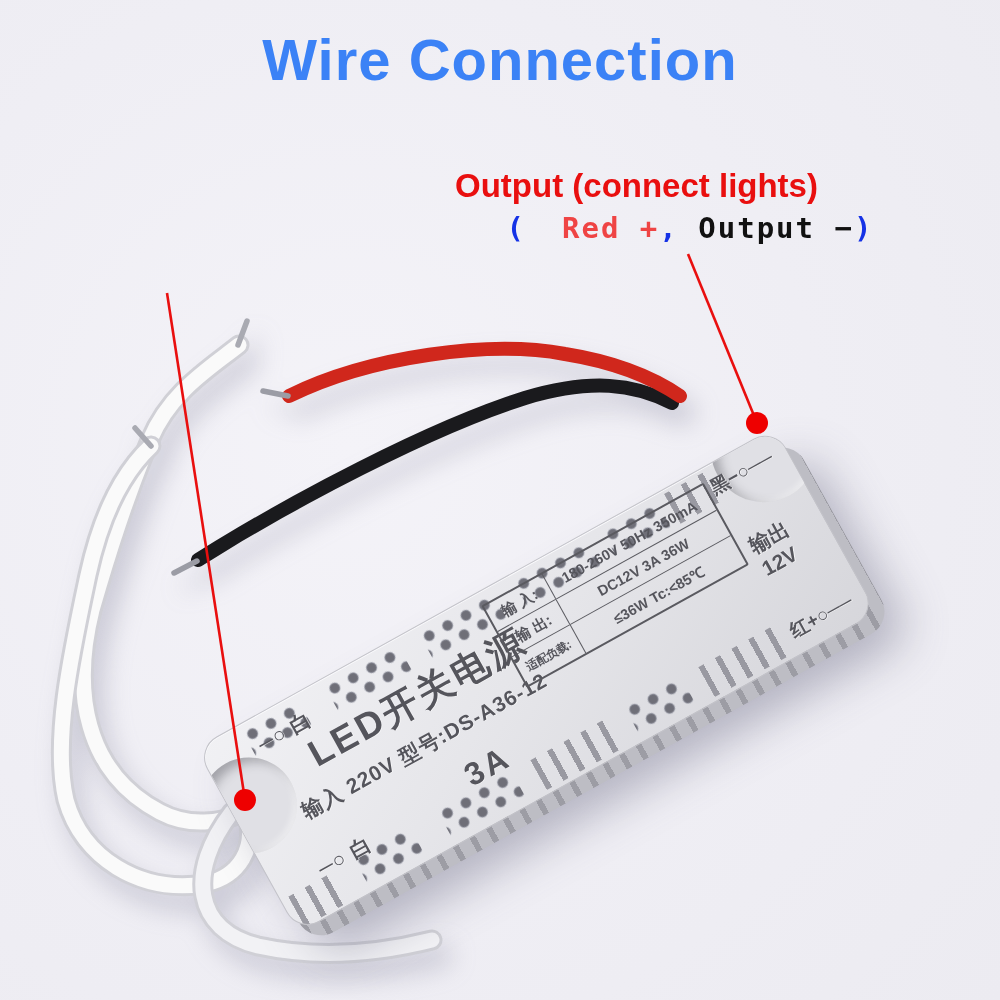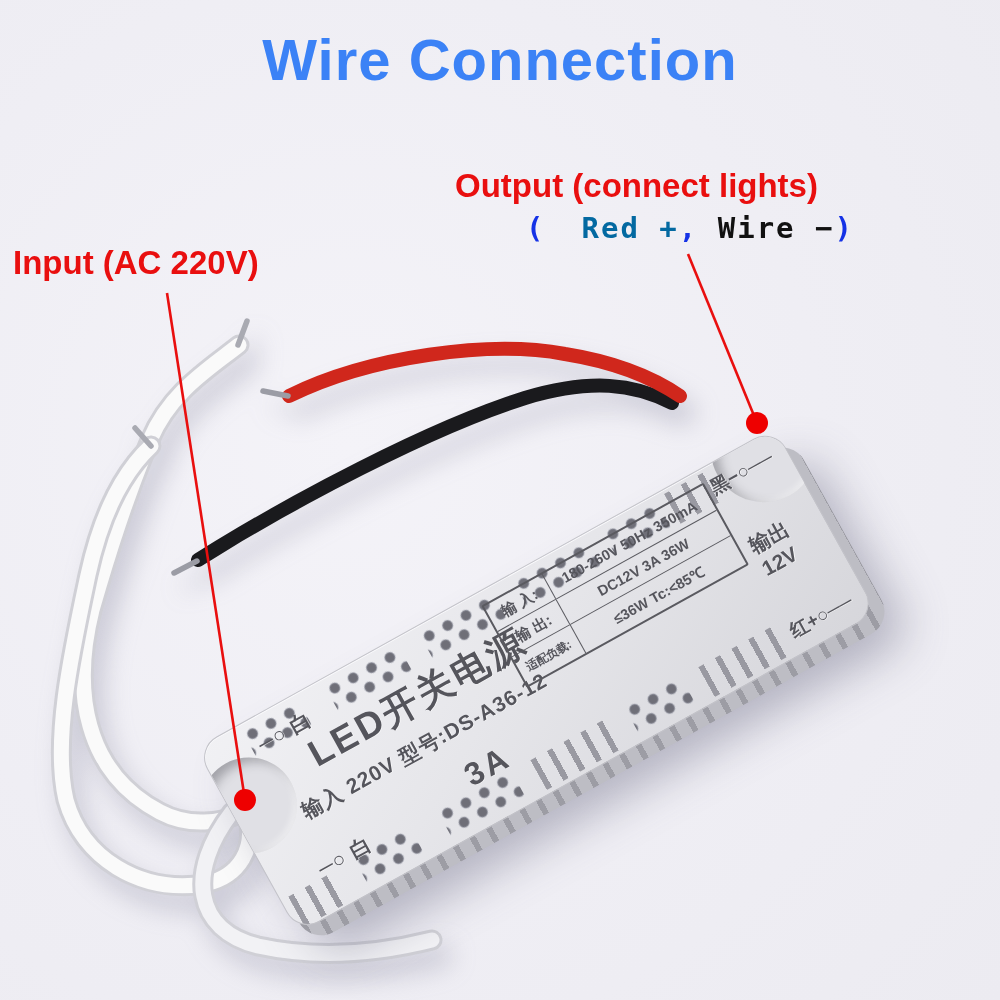--- a/index.html
+++ b/index.html
@@ -16,21 +16,21 @@
   .output-heading{
     position:absolute;left:455px;width:470px;top:167px;text-align:left;
     font-size:33px;font-weight:700;color:#e90f0f;
   }
   .output-subline{
     position:absolute;left:455px;width:470px;top:211px;text-align:center;
     font-size:29px;font-weight:700;letter-spacing:2px;
     font-family:"DejaVu Sans Mono", monospace;white-space:pre;
   }
   .blue{color:#1532e6;}
-  .redtxt{color:#0369a1;margin-left:36px;}
+  .redtxt{color:#ef4444;margin-left:36px;}
   .blktxt{color:#111111;}
   .input-heading{
     position:absolute;left:13px;top:244px;
     font-size:33px;font-weight:700;color:#e90f0f;
   }
   
   #wires-svg{position:absolute;left:0;top:0;z-index:1;
     filter:drop-shadow(10px 16px 12px rgba(120,120,145,.30));}
   #annot-svg{position:absolute;left:0;top:0;z-index:6;}
   .text-layer{position:absolute;inset:0;z-index:7;pointer-events:none;}
@@ -185,15 +185,14 @@
 <svg id="annot-svg" width="1000" height="1000" viewBox="0 0 1000 1000">
   <line x1="167" y1="293" x2="245" y2="800" stroke="#e90f0f" stroke-width="2.6"></line>
   <line x1="688" y1="254" x2="757" y2="423" stroke="#e90f0f" stroke-width="2.6"></line>
   <circle cx="245" cy="800" r="11" fill="#ee0000"></circle>
   <circle cx="757" cy="423" r="11" fill="#ee0000"></circle>
 </svg>
 
 <div class="text-layer">
   <div class="page-title">Wire Connection</div>
   <div class="output-heading">Output (connect lights)</div>
-  <div class="output-subline"><span class="blue">(</span><span class="redtxt">Red +</span><span class="blue">, </span><span class="blktxt">Wire −</span><span class="blue">)</span></div>
-  <div class="input-heading">Input (AC 220V)</div>
+  <div class="output-subline"><span class="blue">(</span><span class="redtxt">Red +</span><span class="blue">, </span><span class="blktxt">Output −</span><span class="blue">)</span></div>
 </div>
 
 </body></html>

